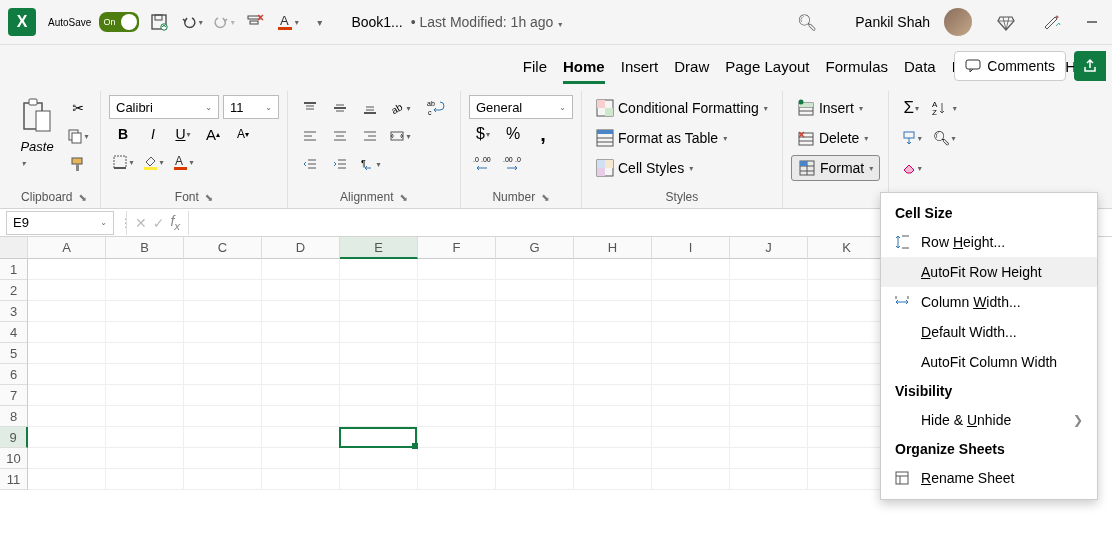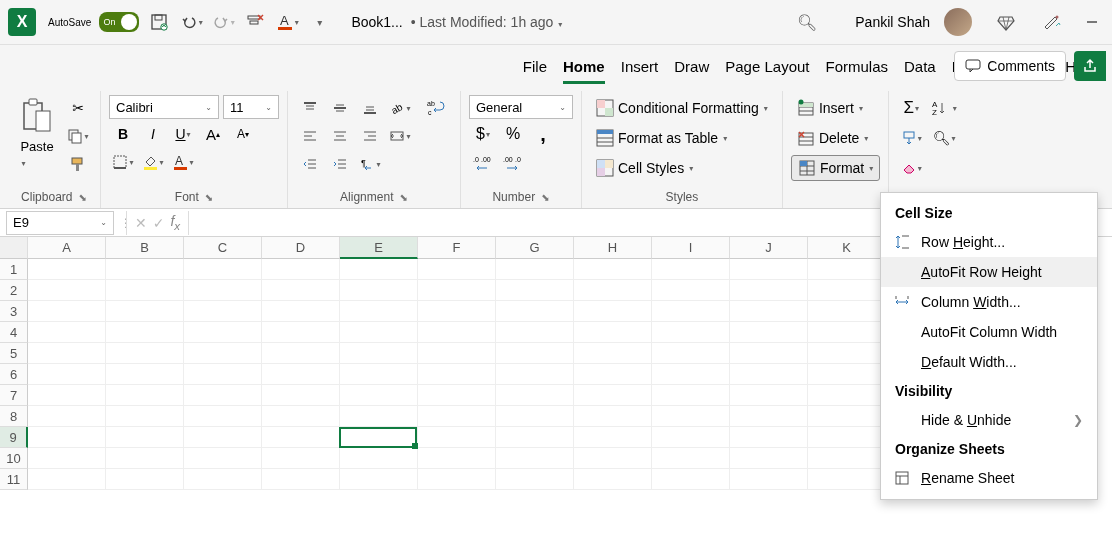--- a/index.html
+++ b/index.html
@@ -31,21 +31,21 @@
   
   
   .ribbon { height: 122px; background: #f5f5f5; display: flex; border-bottom: 1px solid #d4d4d4; padding: 4px 8px 0; }
   .group { display: flex; flex-direction: column; align-items: center; padding: 0 8px; border-right: 1px solid #e0e0e0; }
   .group:last-child { border-right: none; }
   .group-body { flex: 1; display: flex; align-items: flex-start; gap: 6px; padding-top: 4px; }
   .group-label { font-size: 12px; color: #555; padding: 2px 0 4px; display: flex; align-items: center; gap: 6px; }
   .dialog-launcher { font-size: 10px; color: #777; cursor: pointer; }
   
   .big-btn { display: flex; flex-direction: column; align-items: center; gap: 2px; cursor: pointer; padding: 2px 4px; }
-  .big-btn .lbl { font-size: 13px; }
+  .big-btn .lbl { font-size: 13px; font-style: italic; }
   .vcol { display: flex; flex-direction: column; gap: 2px; }
   .row-btns { display: flex; gap: 2px; }
   .small-btn { width: 28px; height: 26px; display: flex; align-items: center; justify-content: center; cursor: pointer; border-radius: 3px; font-size: 14px; }
   .dd { font-size: 8px; color: #666; margin-left: 1px; }
   
   .font-name-box { width: 110px; height: 24px; border: 1px solid #bbb; background: #fff; font-size: 13px; padding: 0 6px; display: flex; align-items: center; justify-content: space-between; }
   .font-size-box { width: 56px; height: 24px; border: 1px solid #bbb; background: #fff; font-size: 13px; padding: 0 6px; display: flex; align-items: center; justify-content: space-between; margin-left: 2px; }
   .num-fmt-box { width: 104px; height: 24px; border: 1px solid #bbb; background: #fff; font-size: 13px; padding: 0 6px; display: flex; align-items: center; justify-content: space-between; }
   
   .btn-row { display: flex; align-items: center; gap: 4px; height: 26px; cursor: pointer; padding: 0 6px; border-radius: 3px; font-size: 14px; }
@@ -793,24 +793,24 @@
     <span class="mi-icon">
         <svg width="16" height="16" viewBox="0 0 16 16">
           <path d="M2 8 L14 8 M4 6 L2 8 L4 10 M12 6 L14 8 L12 10" stroke="#2e75b6" fill="none"></path>
           <line x1="2" y1="2" x2="2" y2="5" stroke="#555"></line>
           <line x1="14" y1="2" x2="14" y2="5" stroke="#555"></line>
         </svg>
       </span>
     <span>Column <u class="accel">W</u>idth...</span>
   </div>
   <div class="menu-item">
+    <span><u class="accel">D</u>efault Width...</span>
+  </div>
+  <div class="menu-item">
     <span>AutoFit Column Width</span>
-  </div>
-  <div class="menu-item">
-    <span><u class="accel">D</u>efault Width...</span>
   </div>
   <div class="menu-heading">Visibility</div>
   <div class="menu-item">
     <span>Hide &amp; <u class="accel">U</u>nhide</span>
     <span class="arrow">❯</span>
   </div>
   <div class="menu-heading">Organize Sheets</div>
   <div class="menu-item">
     <span class="mi-icon">
         <svg width="16" height="16" viewBox="0 0 16 16">

